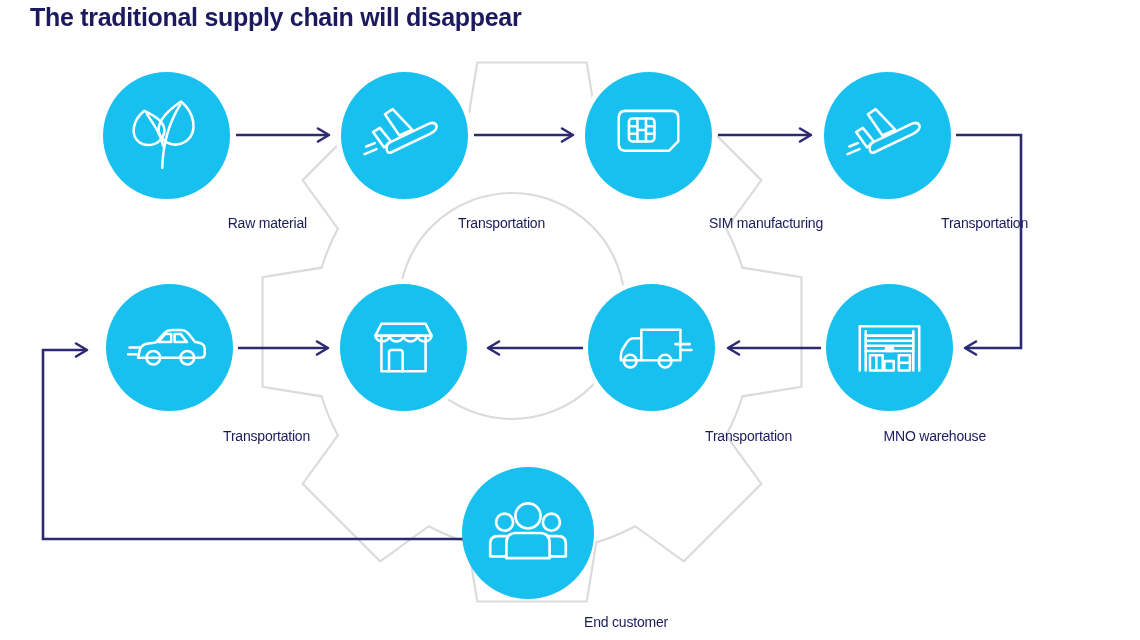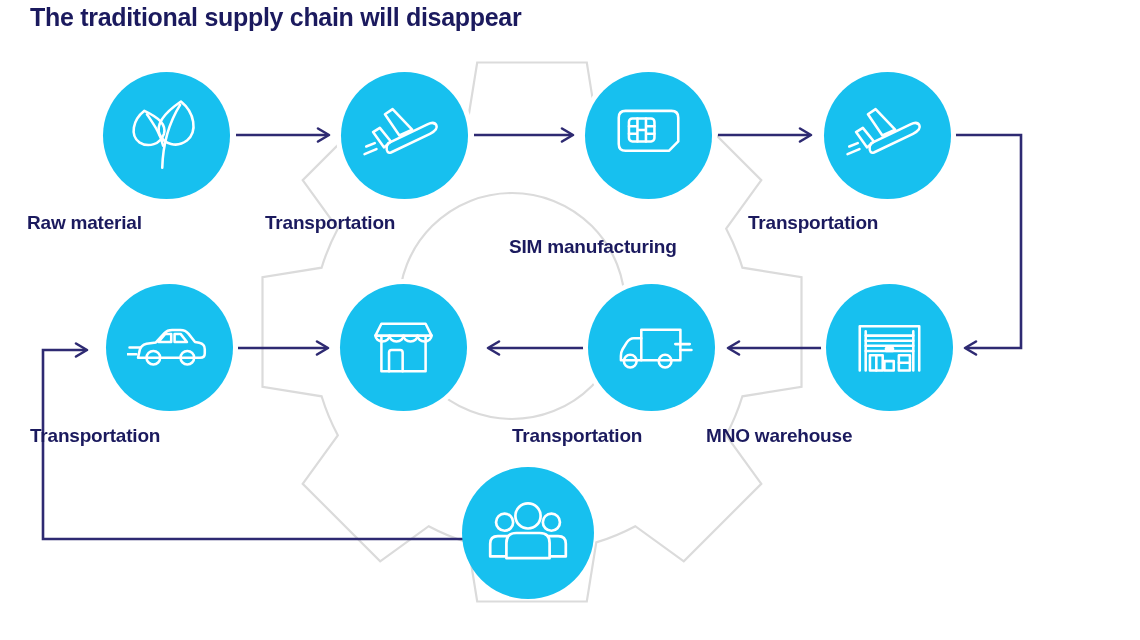--- a/index.html
+++ b/index.html
@@ -33,21 +33,21 @@
   .node.big{width:132px;height:132px;box-shadow:none;}
   .node svg{
     position:absolute;left:0;top:0;width:100%;height:100%;
     padding:21px;box-sizing:border-box;
     stroke:var(--icon_white);fill:none;stroke-width:3;
     stroke-linecap:round;stroke-linejoin:round;
   }
   .fillc{fill:var(--circle_cyan);}
   .label{
     position:absolute;z-index:3;width:280px;transform:translateX(-50%);
-    text-align:left;font-size:19px;font-weight:bold;color:var(--text_navy);
+    text-align:right;font-size:14px;font-weight:normal;color:var(--text_navy);
     letter-spacing:-0.2px;line-height:24px;
   }
 </style>
 </head>
 <body>
 
 <div class="stage">
 
   <svg class="bg" width="1140" height="640" viewBox="0 0 1140 640">
     <defs>
@@ -157,19 +157,20 @@
       <path d="M 8,76 V 62 Q 8,53.5 16.5,53.5 H 33.5 Q 42,53.5 42,62 V 76 Z"></path>
       <circle cx="76" cy="38" r="9.5"></circle>
       <path d="M 58,76 V 62 Q 58,53.5 66.5,53.5 H 83.5 Q 92,53.5 92,62 V 76 Z"></path>
       <path class="fillc" d="M 26,78 V 61 Q 26,50 37,50 H 63 Q 74,50 74,61 V 78 Z"></path>
       <circle class="fillc" cx="50" cy="31" r="14"></circle>
     </svg>
   </div>
 
   <div class="label" style="left:167px;top:211px;">Raw material</div>
   <div class="label" style="left:405px;top:211px;">Transportation</div>
-  <div class="label" style="left:649px;top:211px;margin-top:24px;">SIM manufacturing</div>
+  <div class="label" style="left:683px;top:211px;">SIM manufacturing</div>
   <div class="label" style="left:888px;top:211px;">Transportation</div>
   <div class="label" style="left:846px;top:424px;">MNO warehouse</div>
   <div class="label" style="left:652px;top:424px;">Transportation</div>
   <div class="label" style="left:170px;top:424px;">Transportation</div>
+  <div class="label" style="left:528px;top:610px;">End customer</div>
 
 </div>
 
 </body></html>

